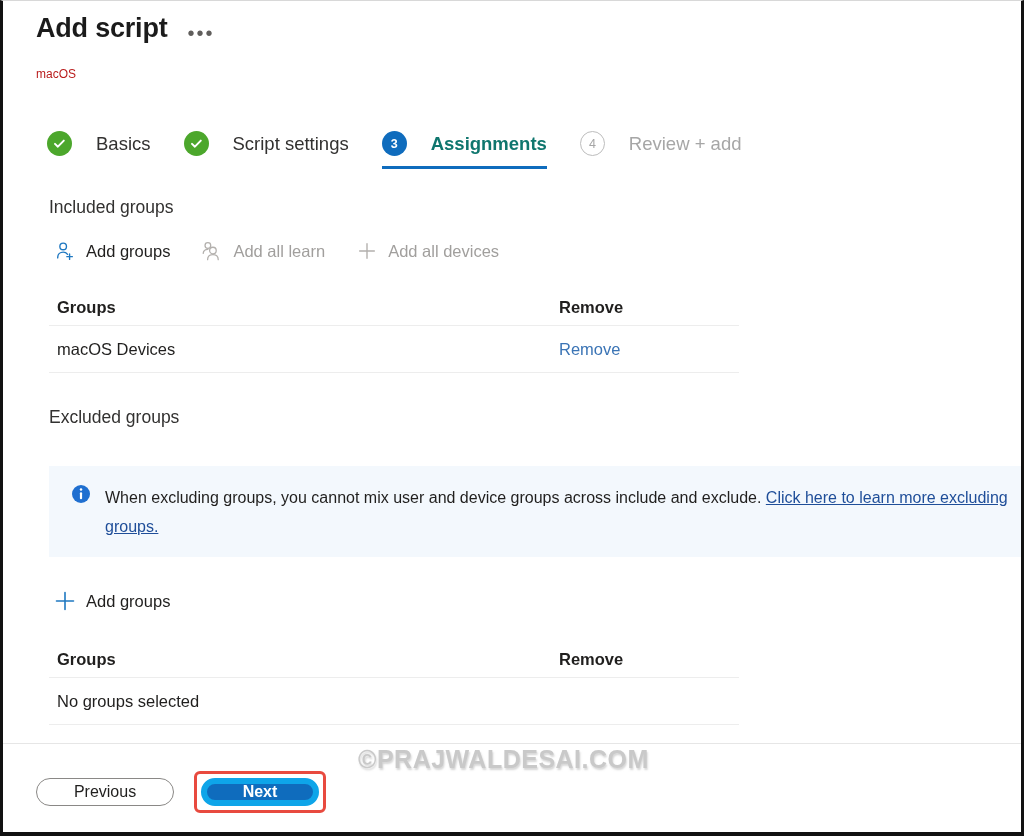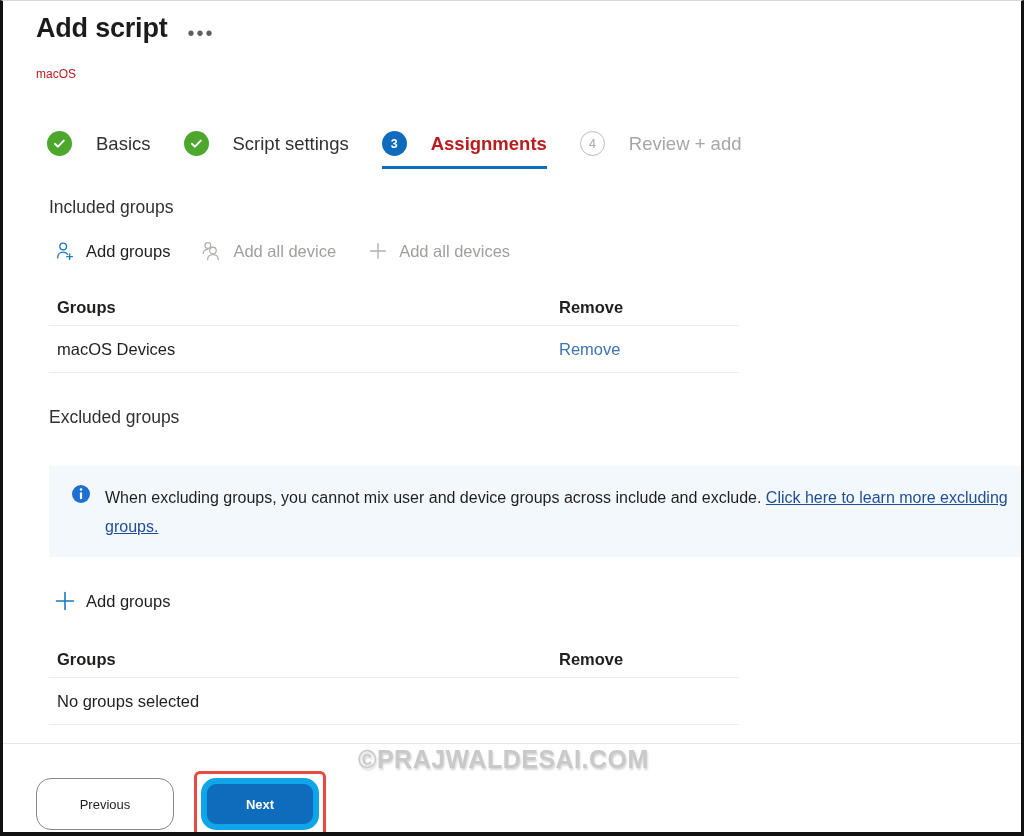--- a/index.html
+++ b/index.html
@@ -102,21 +102,21 @@
     font-size: 12.5px;
     background: #fff;
   }
   .step .label {
     font-size: 18.5px;
     color: #323130;
     white-space: nowrap;
   }
   .step.active .label {
     font-weight: 700;
-    color: #b91c1c;
+    color: #0f766e;
   }
   .step.todo .label {
     color: #a6a6a6;
   }
   .step.active::after {
     content: "";
     position: absolute;
     left: 0;
     right: 0;
     bottom: 0;
@@ -242,22 +242,22 @@
   }
   .footer {
     position: absolute;
     left: 33px;
     top: 770px;
     display: flex;
     align-items: center;
   }
   .btn {
     font-family: "Liberation Sans", sans-serif;
-    font-size: 13px;
-    height: 52px;
+    font-size: 16px;
+    height: 28px;
     box-sizing: border-box;
     display: flex;
     align-items: center;
     justify-content: center;
     cursor: pointer;
     border-radius: 15px;
   }
   .btn-secondary {
     min-width: 138px;
     background: #ffffff;
@@ -355,21 +355,21 @@
 
     <div class="cmd disabled">
       <span class="cmd-icon">
         <svg width="24" height="22" viewBox="0 0 26 24" aria-hidden="true">
           <circle cx="8.5" cy="6" r="3.1" fill="none" stroke="#b3b0ad" stroke-width="1.4"></circle>
           <path d="M3.4 14.6 C3.7 11.6 5.9 10.3 8.5 10.3" fill="none" stroke="#b3b0ad" stroke-width="1.4" stroke-linecap="round"></path>
           <circle cx="14" cy="11.5" r="3.6" fill="none" stroke="#b3b0ad" stroke-width="1.4"></circle>
           <path d="M8.2 21.5 C8.2 17.6 10.9 16 14 16 C17.1 16 19.8 17.6 19.8 21.5" fill="none" stroke="#b3b0ad" stroke-width="1.4" stroke-linecap="round"></path>
         </svg>
       </span>
-      <span class="cmd-label">Add all device</span>
+      <span class="cmd-label">Add all learn</span>
     </div>
 
     <div class="cmd disabled">
       <span class="cmd-icon">
         <svg width="22" height="22" viewBox="0 0 24 24" aria-hidden="true">
           <path d="M12 4 V20 M4 12 H20" fill="none" stroke="#b3b0ad" stroke-width="1.5" stroke-linecap="round"></path>
         </svg>
       </span>
       <span class="cmd-label">Add all devices</span>
     </div>

